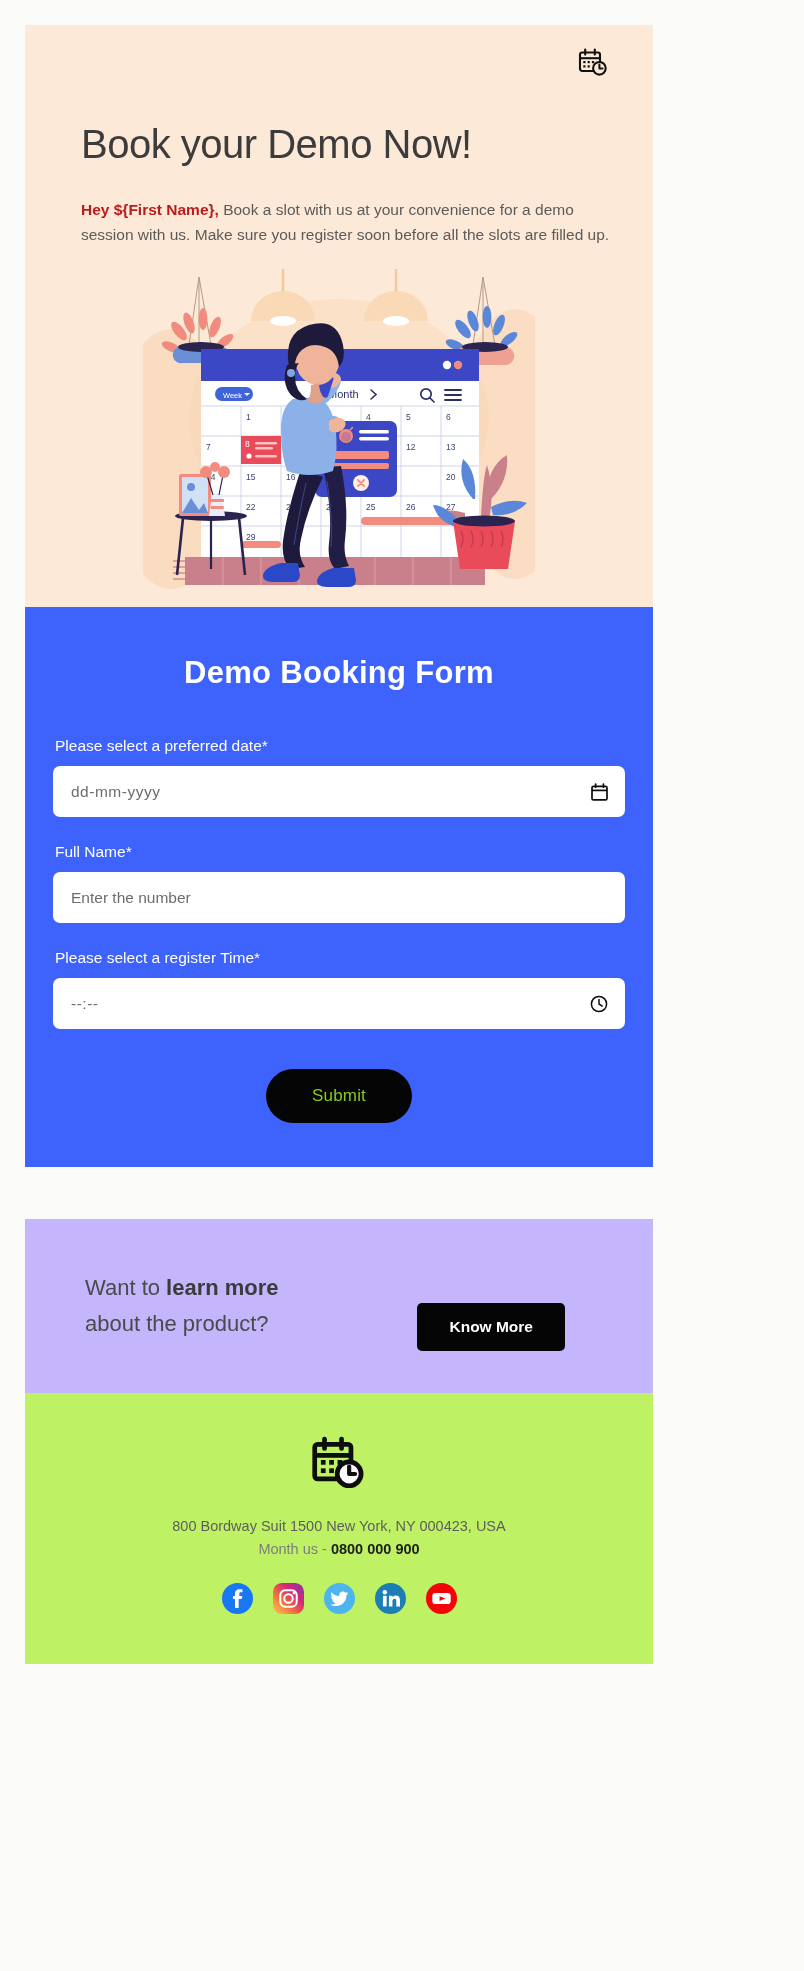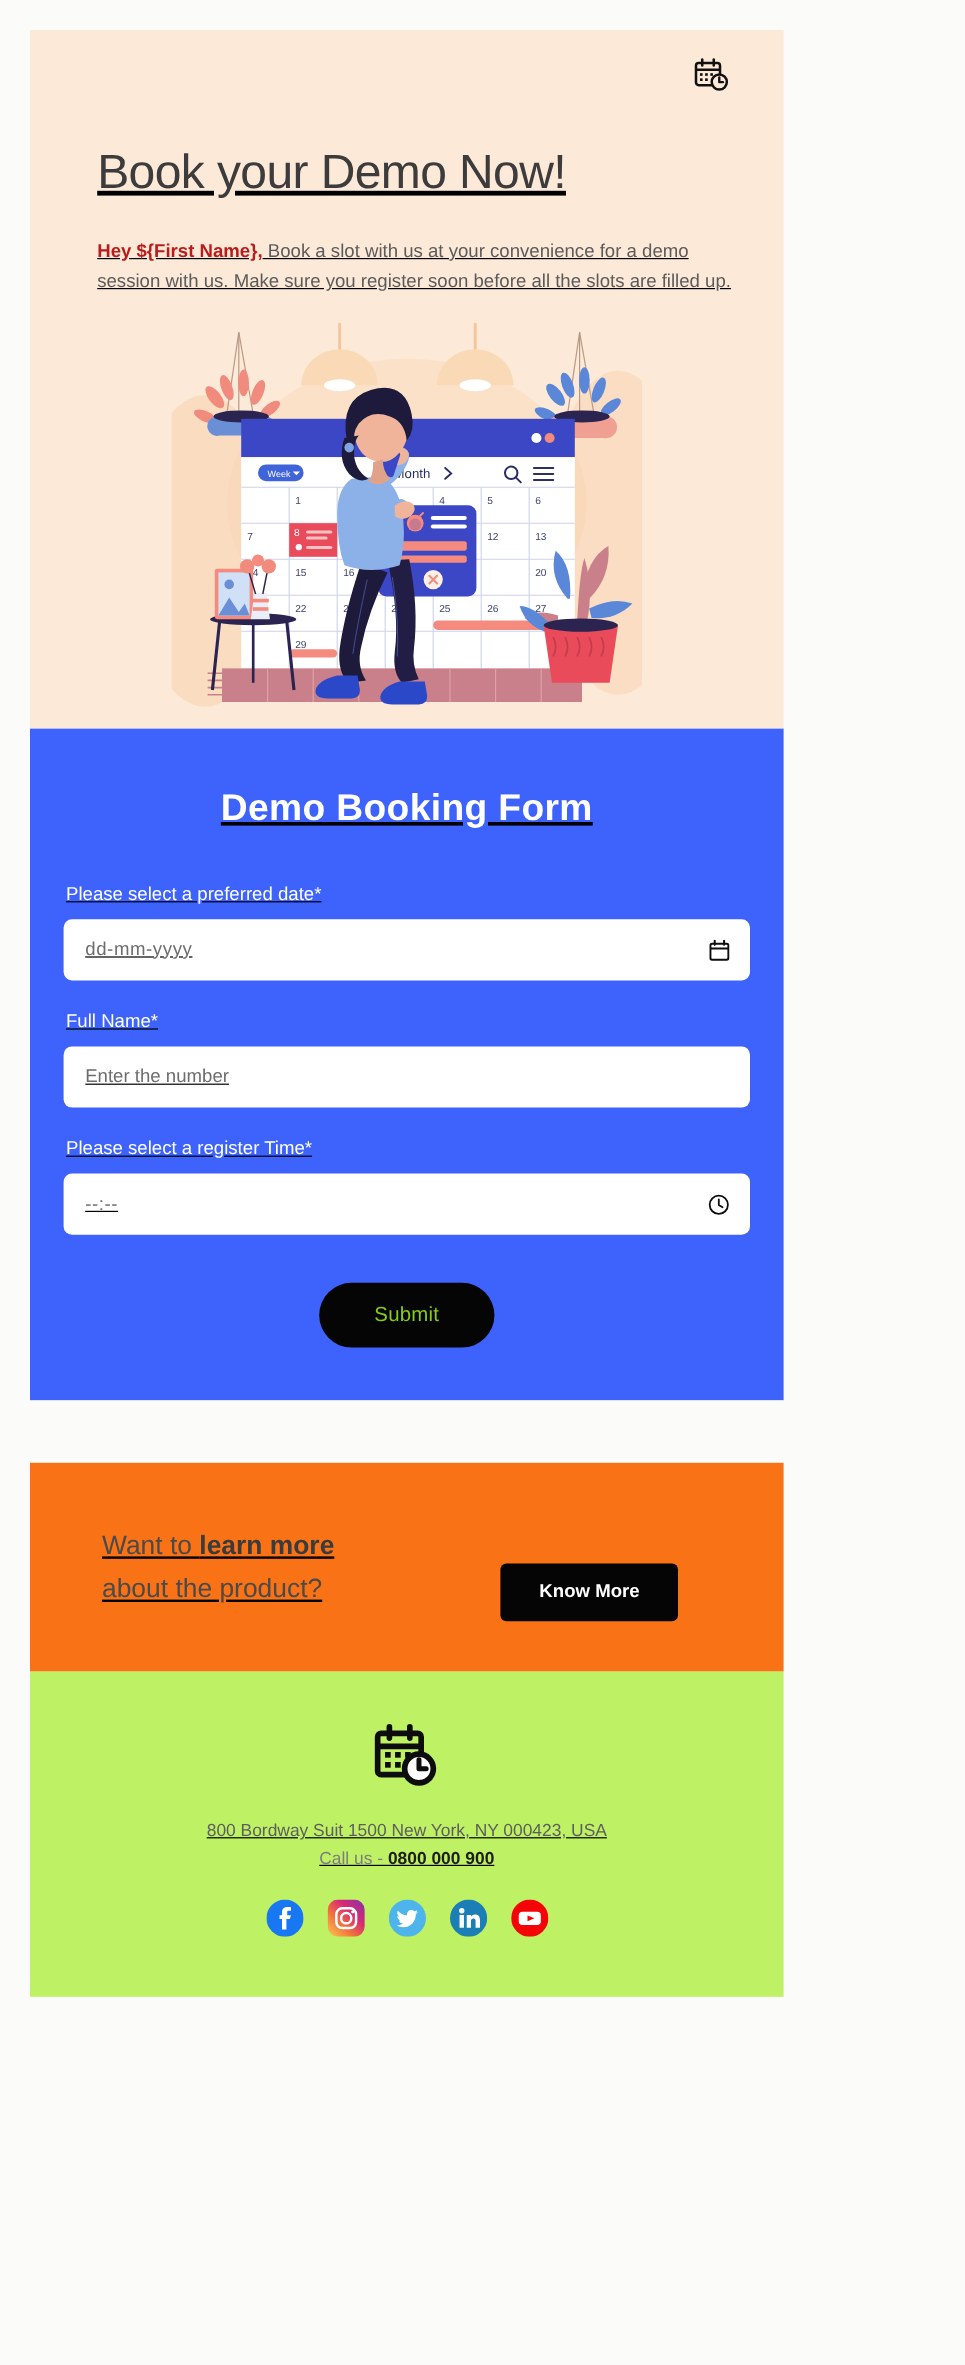--- a/index.html
+++ b/index.html
@@ -10,21 +10,20 @@
     background: #fbfbf9;
     font-family: "Liberation Sans", sans-serif;
     -webkit-font-smoothing: antialiased;
   }
 
   .email-wrap {
     width: 694px;
     min-height: 1971px;
     background: #fbfbf9;
     padding: 25px 41px 0 25px;
-    text-decoration: underline;
   }
 
   
   .hero {
     background: #fde9d7;
     padding: 22px 28px 0 28px;
     position: relative;
   }
   .hero-icon-row {
     display: flex;
@@ -131,21 +130,21 @@
     font-size: 17px;
     font-weight: 400;
     padding: 17px 46px;
     cursor: pointer;
     letter-spacing: 0.2px;
   }
 
   
   .cta-gap { height: 52px; background: #fbfbf9; }
   .cta {
-    background: #f97316;
+    background: #c4b5fd;
     padding: 42px 44px;
     display: flex;
     align-items: center;
     justify-content: space-between;
     gap: 45px;
   }
   .cta-text {
     font-size: 22px;
     color: #4a4a4a;
     line-height: 1.65;
@@ -507,21 +506,21 @@
         <rect x="10.6" y="13.8" width="2.6" height="2.6" fill="#0d0d0d"></rect>
         <rect x="15.2" y="13.8" width="2.6" height="2.6" fill="#0d0d0d"></rect>
         <rect x="6" y="18.4" width="2.6" height="2.6" fill="#0d0d0d"></rect>
         <rect x="10.6" y="18.4" width="2.6" height="2.6" fill="#0d0d0d"></rect>
         <circle cx="21.6" cy="21.4" r="6.6" fill="#fbfbf9" stroke="#0d0d0d" stroke-width="2.6"></circle>
         <path d="M21.6 17.4 V21.5 H24.9" stroke="#0d0d0d" stroke-width="2.3" stroke-linecap="round" stroke-linejoin="round"></path>
       </svg>
     </div>
 
     <div class="footer-addr">800 Bordway Suit 1500 New York, NY 000423, USA</div>
-    <div class="footer-call"><span>Call us - </span><b>0800 000 900</b></div>
+    <div class="footer-call"><span>Month us - </span><b>0800 000 900</b></div>
 
     <div class="socials">
       <a class="social" href="#">
         <svg width="31" height="31" viewBox="0 0 32 32">
           <circle cx="16" cy="16" r="16" fill="#1877F2"></circle>
           <path d="M20.2 16.6h-3v9.2h-3.8v-9.2h-2.1v-3.2h2.1v-2.5c0-1.8 0.9-4.5 4.5-4.5h3.2v3.1h-2.3c-0.4 0-0.9 0.2-0.9 1v2.9h3.2z" fill="#fff"></path>
         </svg>
       </a>
       <a class="social" href="#">
         <svg width="31" height="31" viewBox="0 0 32 32">

